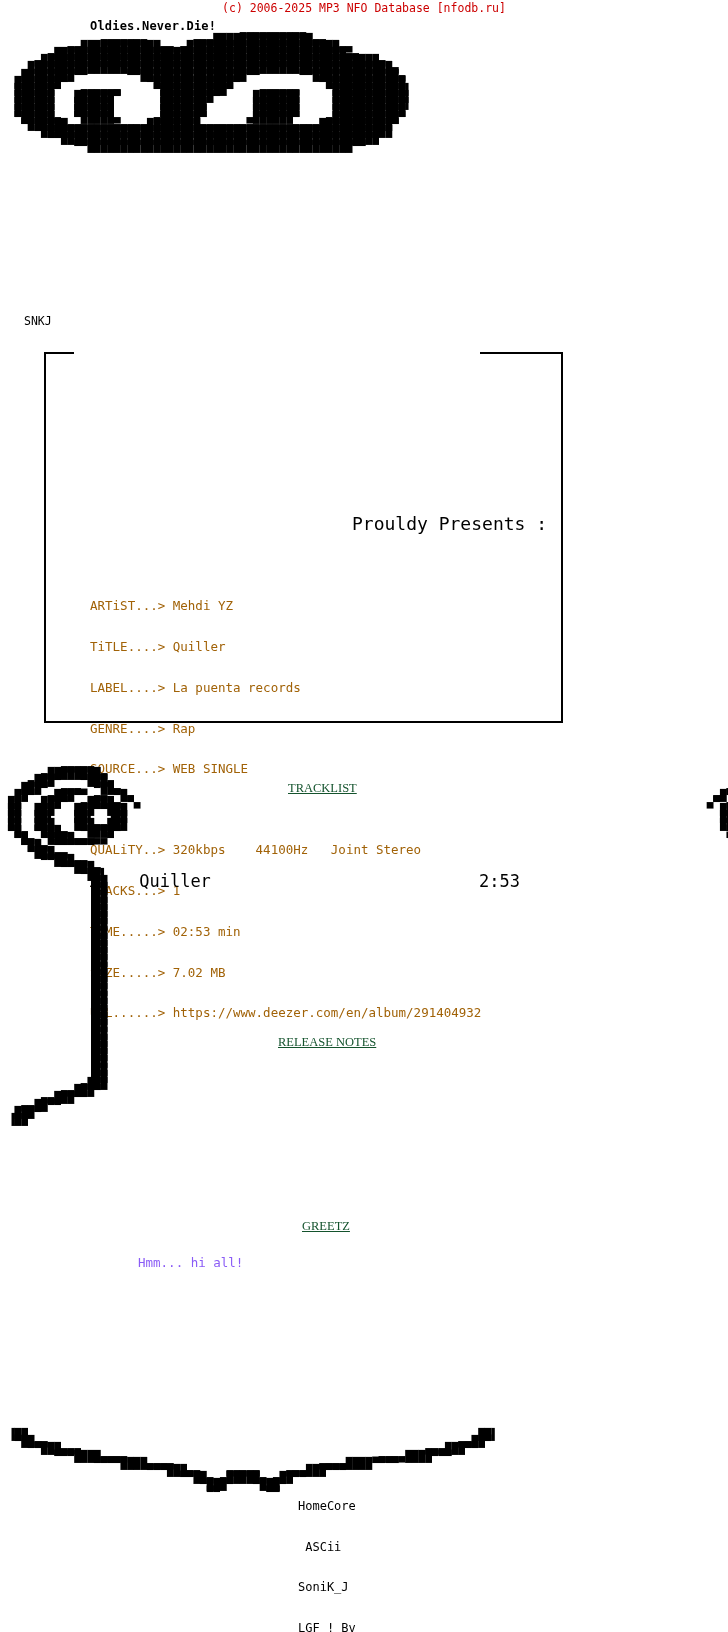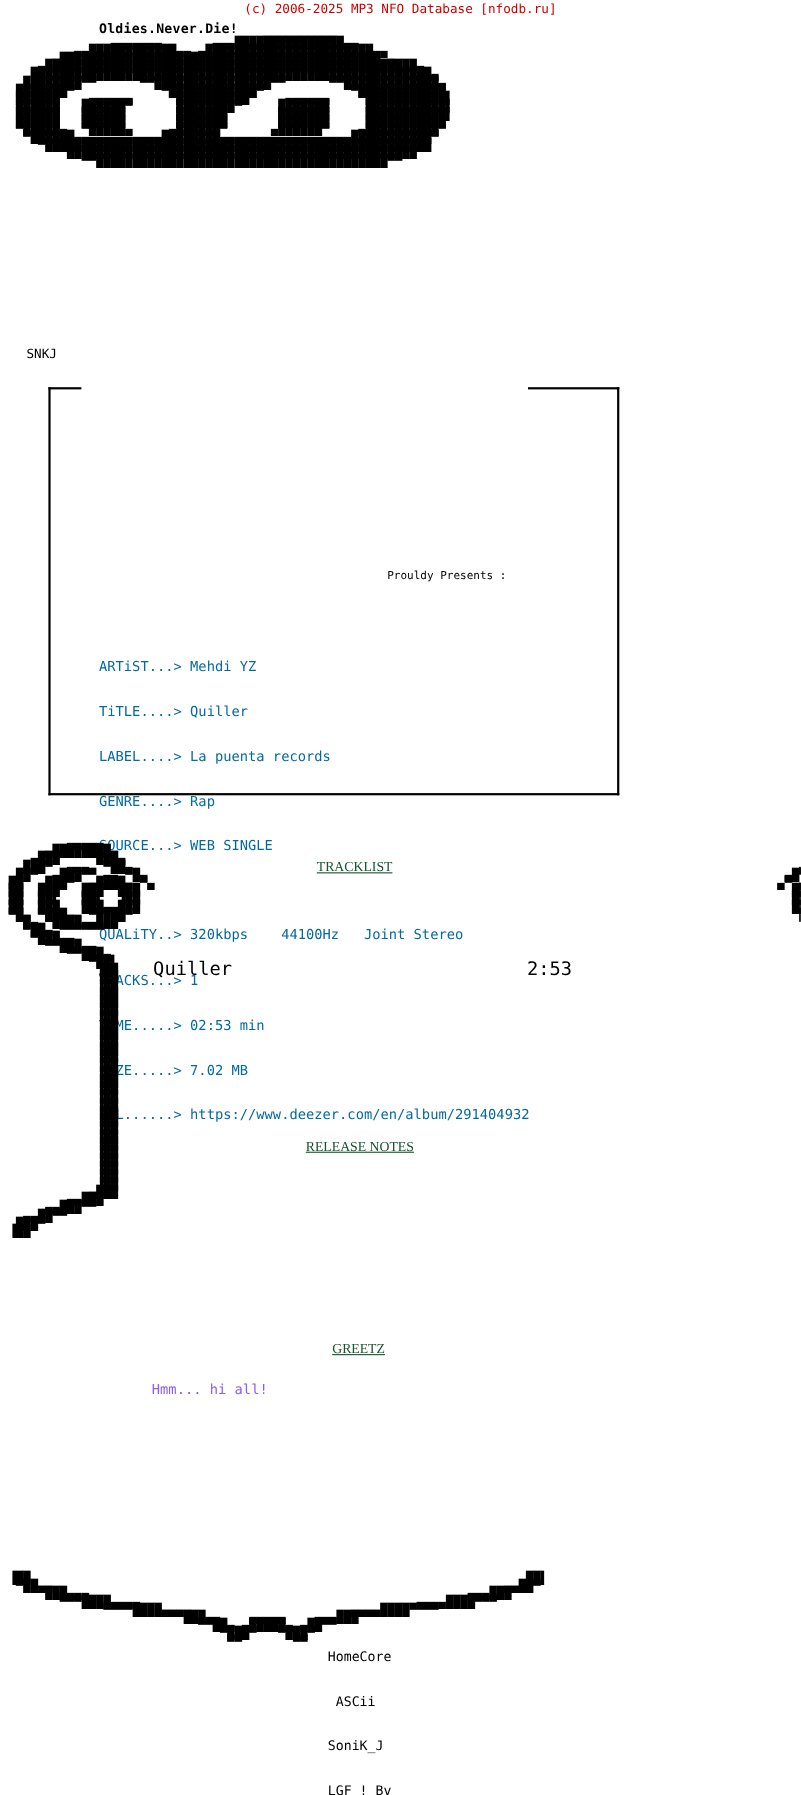--- a/index.html
+++ b/index.html
@@ -100,34 +100,34 @@
     left: 480px;
     width: 83px;
     height: 2px;
     background: #000;
   }
 
   .presents {
     position: absolute;
     top: 516px;
     left: 352px;
-    font-size: 10px;
+    font-size: 18px;
     line-height: 16px;
     color: #000;
     white-space: pre;
     font-family: "DejaVu Sans Mono", monospace;
   }
 
   .info-block {
     position: absolute;
     top: 572px;
     left: 90px;
     font-size: 12.5px;
     line-height: 13.6px;
-    color: #0369a1;
+    color: #a16207;
     white-space: pre;
     font-family: "DejaVu Sans Mono", monospace;
   }
   .info-block .row { display: block; white-space: pre; }
   .info-block .spacer { display: block; height: 13px; }
 
   
   .sec {
     position: absolute;
     font-size: 12.5px;

